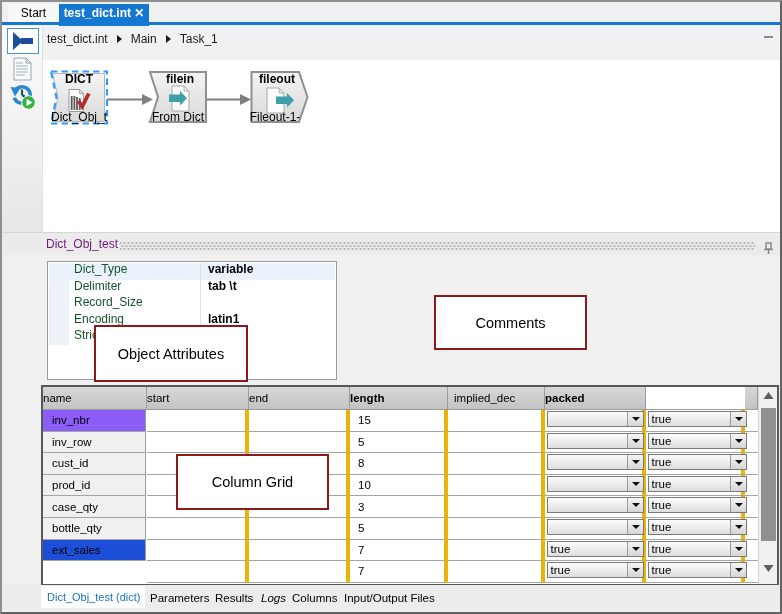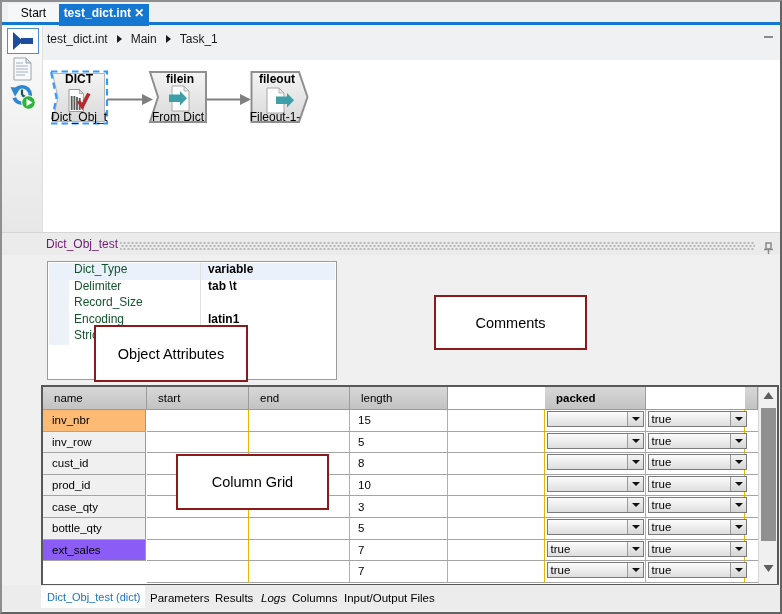--- a/index.html
+++ b/index.html
@@ -37,25 +37,25 @@
   .prow { position:absolute; left:1px; width:286px; height:16.5px; }
   .pname { position:absolute; left:25px; top:0; font-size:12px; color:#14532d; line-height:13.5px; }
   .pval { position:absolute; left:159px; top:0; font-size:12px; font-weight:bold; color:#000; line-height:13.5px; }
   #docPanel { left:338px; top:259px; width:437px; height:119px; background:#fff; border:1px solid #9a9a9a; }
   .redbox { background:#fff; border:2px solid #8c1a1a; display:flex; align-items:center; justify-content:center;
     font-size:14.5px; color:#000; }
   
   #grid { left:39px; top:383px; width:738px; height:201px; border:2px solid #585858; background:#fff; }
   .gh { position:absolute; top:0; height:22px; background:linear-gradient(#d7d7d7,#c3c3c3); border-right:1px solid #9b9b9b;
     font-size:11.5px; line-height:22px; color:#000; }
-  .gh span { padding-left:11px; display:block; }
+  .gh span { display:block; }
   .grow { position:absolute; height:21.6px; }
   .gname { position:absolute; left:0; width:103px; height:100%; background:#f0f0f0; border-right:1px solid #9b9b9b;
     font-size:11.5px; color:#000; display:flex; align-items:center; padding-left:9px; border-bottom:1px solid #a5a5a5;}
-  .gcell { position:absolute; height:100%; border-right:1px solid #eab308; border-bottom:1px solid #a5a5a5;
+  .gcell { position:absolute; height:100%; border-right:4px solid #eab308; border-bottom:1px solid #a5a5a5;
     font-size:11.5px; color:#000; display:flex; align-items:center; padding-left:4px; background:#fff;}
   .combo { position:absolute; top:1px; height:16px; border:1px solid #7a7a7a;
     background:linear-gradient(#fcfcfc,#dedede); }
   .combo .txt { position:absolute; left:2.5px; top:0; font-size:11.5px; line-height:14.5px; color:#000; }
   .combo .btn { position:absolute; right:0; top:0; width:16px; height:100%; border-left:1px solid #9a9a9a;
     background:linear-gradient(#f4f4f4,#d6d6d6); }
   .combo .btn::after { content:""; position:absolute; left:4px; top:5px; width:0; height:0;
     border-left:4px solid transparent; border-right:4px solid transparent; border-top:4.5px solid #111; }
   
   #btabs { left:0; top:583px; width:778px; height:25px; background:#ececec; font-size:11.5px; }
@@ -200,34 +200,37 @@
 
     <div class="gh" style="left:0px; width:104px;">
         <span>name</span>
       </div>
     <div class="gh" style="left:104px; width:102px;">
         <span>start</span>
       </div>
     <div class="gh" style="left:206px; width:101px;">
         <span>end</span>
       </div>
-    <div class="gh" style="left:307px; width:98px; font-weight:normal;">
+    <div class="gh" style="left:307px; width:98px; font-weight:bold;">
         <span>length</span>
+      </div>
+    <div class="gh" style="left:405px; width:97px;">
+        <span style="padding-left:6px">implied_dec</span>
       </div>
     <div class="gh" style="left:502px; width:101px; font-weight:bold;">
         <span>packed</span>
       </div>
     <div class="gh" style="left:603px; width:99px; font-weight:bold;margin-top:39px;">
         <span>trim</span>
       </div>
     <div class="gh" style="left:702px; width:13px;"></div>
     <div style="position:absolute; left:0; top:22px; width:715px; height:1px; background:#9b9b9b;"></div>
 
     <div class="grow" style="top:23.0px; left:0px; width:715px;">
-      <div class="gname" style="background:#fdba74">inv_nbr</div>
+      <div class="gname" style="background:#8b5cf6">inv_nbr</div>
       <div class="gcell" style="left:104px; width:102px;"></div>
       <div class="gcell" style="left:206px; width:101px;"></div>
       <div class="gcell" style="left:307px; width:98px;">
           <span style="padding-left:4px">15</span>
         </div>
       <div class="gcell" style="left:405px; width:97px;"></div>
       <div class="gcell" style="left:502px; width:101px;"></div>
       <div class="gcell" style="left:603px; width:99px;"></div>
       <div class="gcell" style="left:702px; width:13px; border-right:none;"></div>
       <div class="combo" style="left:504px; width:97px;">
@@ -333,21 +336,21 @@
       <div class="combo" style="left:504px; width:97px;">
           <span class="txt"></span>
           <span class="btn"></span>
         </div>
       <div class="combo" style="left:605px; width:99px;">
           <span class="txt">true</span>
           <span class="btn"></span>
         </div>
     </div>
     <div class="grow" style="top:152.6px; left:0px; width:715px;">
-      <div class="gname" style="background:#8b5cf6">ext_sales</div>
+      <div class="gname" style="background:#1d4ed8">ext_sales</div>
       <div class="gcell" style="left:104px; width:102px;"></div>
       <div class="gcell" style="left:206px; width:101px;"></div>
       <div class="gcell" style="left:307px; width:98px;">
           <span style="padding-left:4px">7</span>
         </div>
       <div class="gcell" style="left:405px; width:97px;"></div>
       <div class="gcell" style="left:502px; width:101px;"></div>
       <div class="gcell" style="left:603px; width:99px;"></div>
       <div class="gcell" style="left:702px; width:13px; border-right:none;"></div>
       <div class="combo" style="left:504px; width:97px;">

